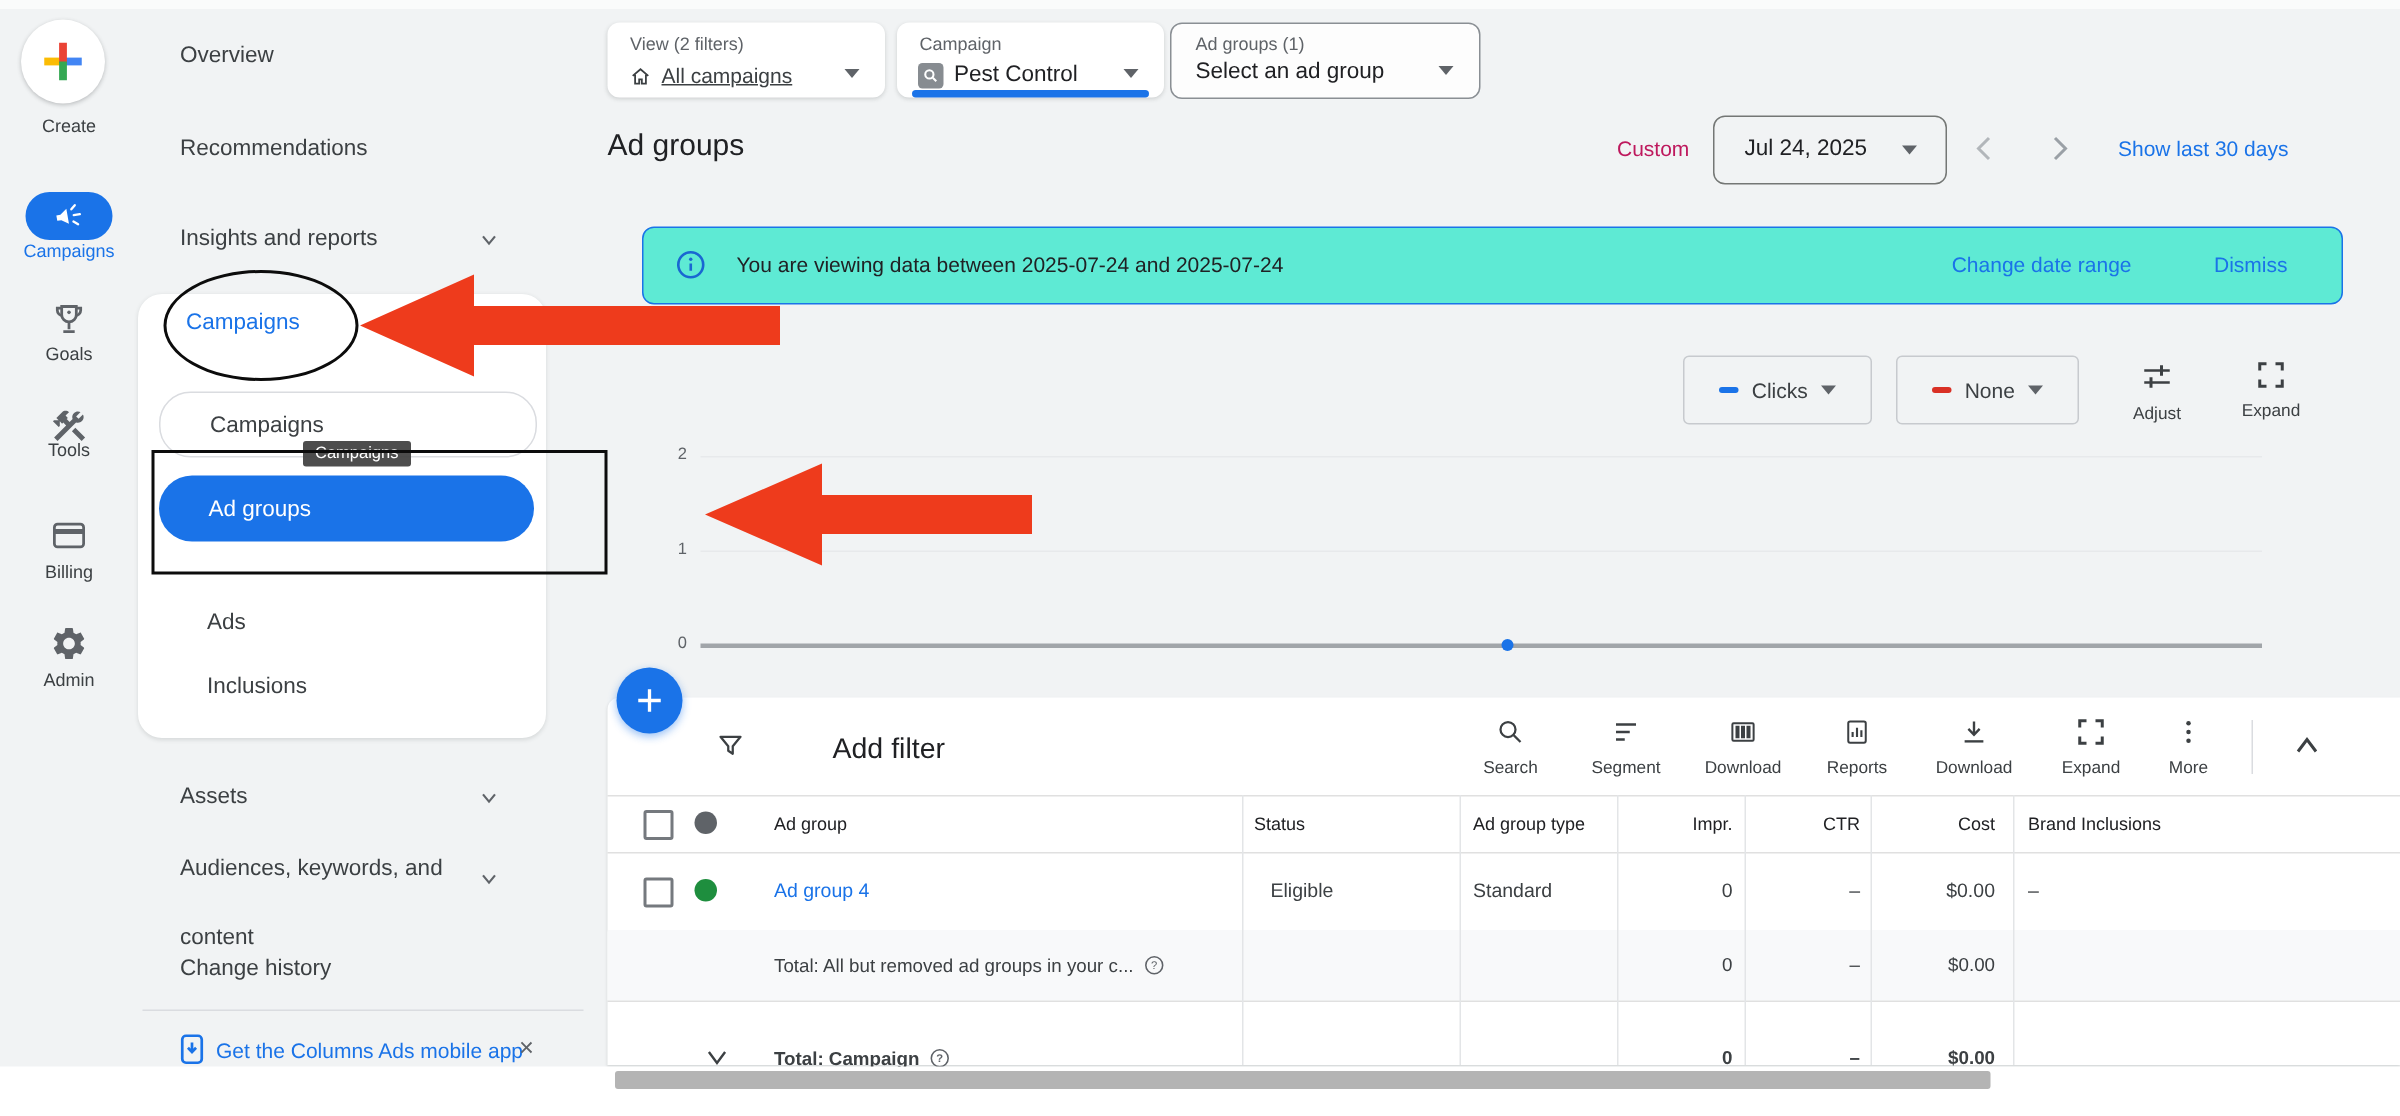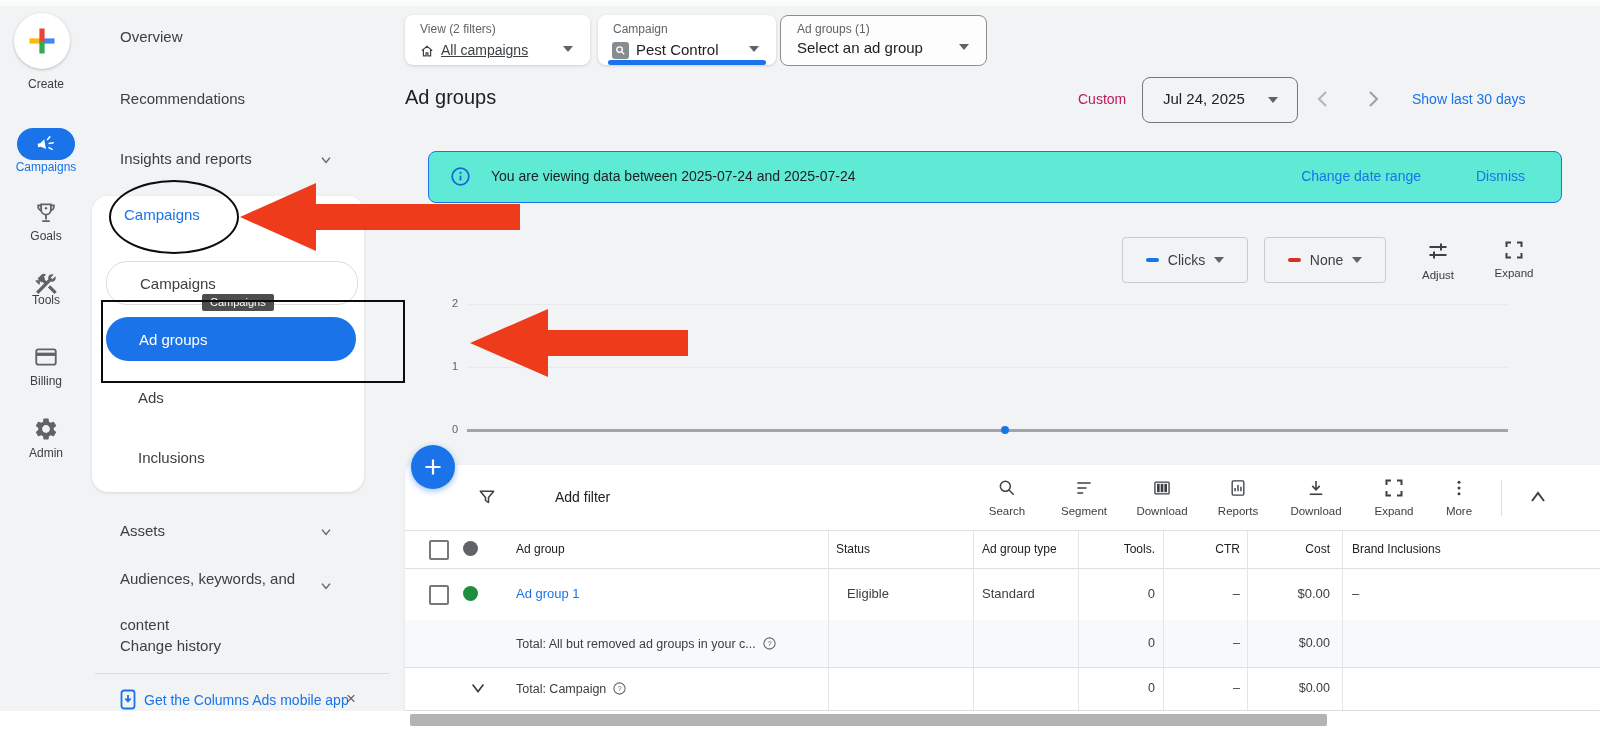--- a/index.html
+++ b/index.html
@@ -97,21 +97,21 @@
   <div class="abs" style="left:106px;top:261px;width:250px;height:42px;border:1px solid #dadce0;border-radius:21px;background:#fff;display:flex;align-items:center;">
     <span class="pill-label" style="margin-left:33px;color:#3c4043;">Campaigns</span>
   </div>
 
   <div class="abs" style="left:106px;top:317px;width:250px;height:44px;border-radius:22px;background:#1a73e8;display:flex;align-items:center;z-index:30;">
     <span class="pill-label" style="margin-left:33px;color:#fff;">Ad groups</span>
   </div>
 
   <div class="abs" style="left:202px;top:294px;background:rgba(62,62,62,.92);color:#fff;font-size:11px;padding:2px 8px 3px;border-radius:2px;z-index:35;white-space:nowrap;">Campaigns</div>
 
-  <div class="abs navitem" style="left:138px;top:389px;">Ads</div>
+  <div class="abs navitem" style="left:138px;top:406px;">Ads</div>
   <div class="abs navitem" style="left:138px;top:449px;">Inclusions</div>
 
   <div class="abs navitem" style="top:522px;">Assets</div>
   <svg class="abs" style="left:318px;top:524px;" width="16" height="16" viewBox="0 0 20 20">
       <polyline points="5,7 10,13 15,7" fill="none" stroke="#5f6368" stroke-width="1.8"></polyline>
     </svg>
 
   <div class="abs navitem" style="top:570px;">Audiences, keywords, and</div>
   <div class="abs navitem" style="top:616px;">content</div>
   <svg class="abs" style="left:318px;top:578px;" width="16" height="16" viewBox="0 0 20 20">
@@ -213,21 +213,21 @@
   <div class="abs" style="left:467px;top:304px;width:1041px;height:1px;background:#e7e9eb;"></div>
   <div class="abs" style="left:467px;top:367px;width:1041px;height:1px;background:#e7e9eb;"></div>
   <div class="abs" style="left:467px;top:429px;width:1041px;height:3px;background:#a1a5a9;"></div>
   <div class="abs" style="left:1001px;top:426px;width:8px;height:8px;border-radius:50%;background:#1a73e8;"></div>
 
   <div class="abs" style="left:405px;top:465px;width:1195px;height:245px;background:#fff;border-radius:8px 0 0 0;box-shadow:0 1px 2px rgba(60,64,67,.15);">
 
     <svg class="abs" style="left:72px;top:22px;" width="20" height="20" viewBox="0 0 24 24">
       <path d="M4 5h16l-6.2 7.6v6l-3.6-2.4v-3.6L4 5z" fill="none" stroke="#3c4043" stroke-width="1.8" stroke-linejoin="round"></path>
     </svg>
-    <div class="abs" style="left:150px;top:24px;font-size:14px;color:#202124;white-space:nowrap;">Add filter</div>
+    <div class="abs" style="left:150px;top:24px;font-size:19px;color:#202124;white-space:nowrap;">Add filter</div>
 
     <div class="abs tbtn" style="left:574px;top:13px;">
       <svg width="20" height="20" viewBox="0 0 24 24">
           <circle cx="10" cy="10" r="6" fill="none" stroke="#3c4043" stroke-width="1.8"></circle>
           <line x1="14.5" y1="14.5" x2="20" y2="20" stroke="#3c4043" stroke-width="1.8"></line>
         </svg>
       <span class="lbl">Search</span>
     </div>
     <div class="abs tbtn" style="left:651px;top:13px;">
       <svg width="20" height="20" viewBox="0 0 24 24">
@@ -277,52 +277,52 @@
         <polyline points="4,12 10,4 16,12" fill="none" stroke="#3c4043" stroke-width="2"></polyline>
       </svg>
 
     <div class="abs hline" style="left:0;top:65px;width:1195px;"></div>
     <div class="abs" style="left:0;top:65px;width:1195px;height:38px;">
       <div class="abs" style="left:24px;top:10px;width:16px;height:16px;border:2px solid #75797e;border-radius:2px;"></div>
       <div class="abs" style="left:58px;top:11px;width:15px;height:15px;border-radius:50%;background:#5f6368;"></div>
       <div class="abs hcell" style="left:111px;top:12px;">Ad group</div>
       <div class="abs hcell" style="left:431px;top:12px;">Status</div>
       <div class="abs hcell" style="left:577px;top:12px;">Ad group type</div>
-      <div class="abs hcell num" style="left:690px;top:12px;width:60px;">Tools.</div>
+      <div class="abs hcell num" style="left:690px;top:12px;width:60px;">Impr.</div>
       <div class="abs hcell num" style="left:775px;top:12px;width:60px;">CTR</div>
       <div class="abs hcell num" style="left:855px;top:12px;width:70px;">Cost</div>
       <div class="abs hcell" style="left:947px;top:12px;">Brand Inclusions</div>
     </div>
     <div class="abs hline" style="left:0;top:103px;width:1195px;"></div>
 
     <div class="abs" style="left:0;top:103px;width:1195px;height:52px;">
       <div class="abs" style="left:24px;top:17px;width:16px;height:16px;border:2px solid #75797e;border-radius:2px;"></div>
       <div class="abs" style="left:58px;top:18px;width:15px;height:15px;border-radius:50%;background:#1e8e3e;"></div>
-      <div class="abs" style="left:111px;top:18px;font-size:13px;color:#1a73e8;white-space:nowrap;">Ad group 1</div>
+      <div class="abs" style="left:111px;top:18px;font-size:13px;color:#1a73e8;white-space:nowrap;">Ad group 4</div>
       <div class="abs ccell" style="left:431px;top:18px;margin-left:11px;">Eligible</div>
       <div class="abs ccell" style="left:577px;top:18px;">Standard</div>
       <div class="abs ccell num" style="left:690px;top:18px;width:60px;">0</div>
       <div class="abs ccell num" style="left:775px;top:18px;width:60px;">–</div>
       <div class="abs ccell num" style="left:855px;top:18px;width:70px;">$0.00</div>
       <div class="abs ccell" style="left:947px;top:18px;">–</div>
     </div>
     <div class="abs hline" style="left:0;top:155px;width:1195px;"></div>
 
     <div class="abs" style="left:0;top:155px;width:1195px;height:47px;background:#f8f9fa;">
       <div class="abs" style="left:111px;top:16px;font-size:12.5px;color:#3c4043;white-space:nowrap;"><span>Total: All but removed ad groups in your c...</span><svg class="helpq" width="15" height="15" viewBox="0 0 20 20">
             <circle cx="10" cy="10" r="7.5" fill="none" stroke="#5f6368" stroke-width="1.4"></circle>
             <text x="10" y="13.6" font-size="10" fill="#5f6368" text-anchor="middle">?</text>
           </svg></div>
       <div class="abs ccell num" style="left:690px;top:16px;width:60px;font-size:12.5px;">0</div>
       <div class="abs ccell num" style="left:775px;top:16px;width:60px;font-size:12.5px;">–</div>
       <div class="abs ccell num" style="left:855px;top:16px;width:70px;font-size:12.5px;">$0.00</div>
     </div>
     <div class="abs hline" style="left:0;top:202px;width:1195px;"></div>
 
-    <div class="abs" style="left:0;top:202px;width:1195px;height:43px;">
+    <div class="abs" style="left:0;top:219px;width:1195px;height:43px;font-weight:bold;">
       <svg class="abs" style="left:64px;top:13px;" width="18" height="16" viewBox="0 0 20 16">
           <polyline points="4,4 10,12 16,4" fill="none" stroke="#3c4043" stroke-width="1.8"></polyline>
         </svg>
       <div class="abs" style="left:111px;top:14px;font-size:12.5px;color:#3c4043;white-space:nowrap;"><span>Total: Campaign</span><svg class="helpq" width="15" height="15" viewBox="0 0 20 20">
             <circle cx="10" cy="10" r="7.5" fill="none" stroke="#5f6368" stroke-width="1.4"></circle>
             <text x="10" y="13.6" font-size="10" fill="#5f6368" text-anchor="middle">?</text>
           </svg></div>
       <div class="abs ccell num" style="left:690px;top:14px;width:60px;font-size:12.5px;">0</div>
       <div class="abs ccell num" style="left:775px;top:14px;width:60px;font-size:12.5px;">–</div>
       <div class="abs ccell num" style="left:855px;top:14px;width:70px;font-size:12.5px;">$0.00</div>

